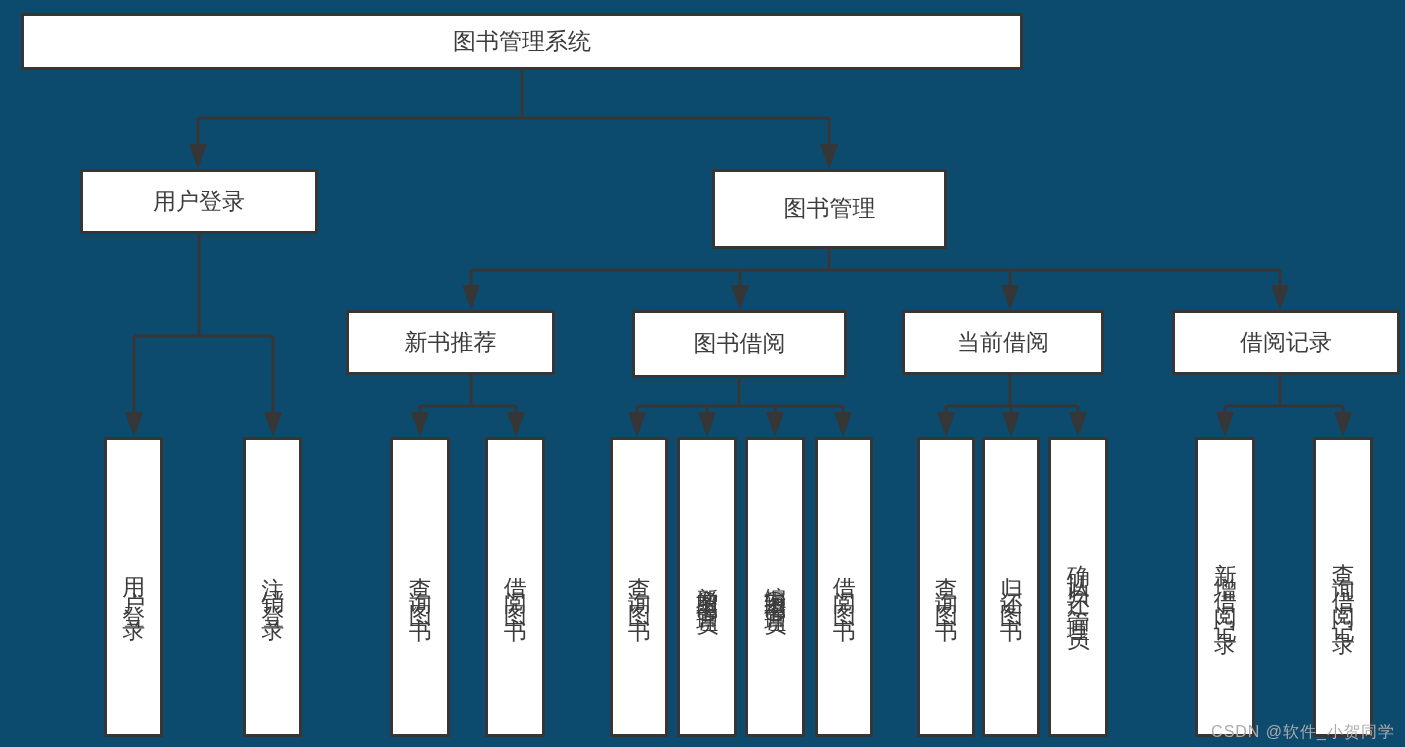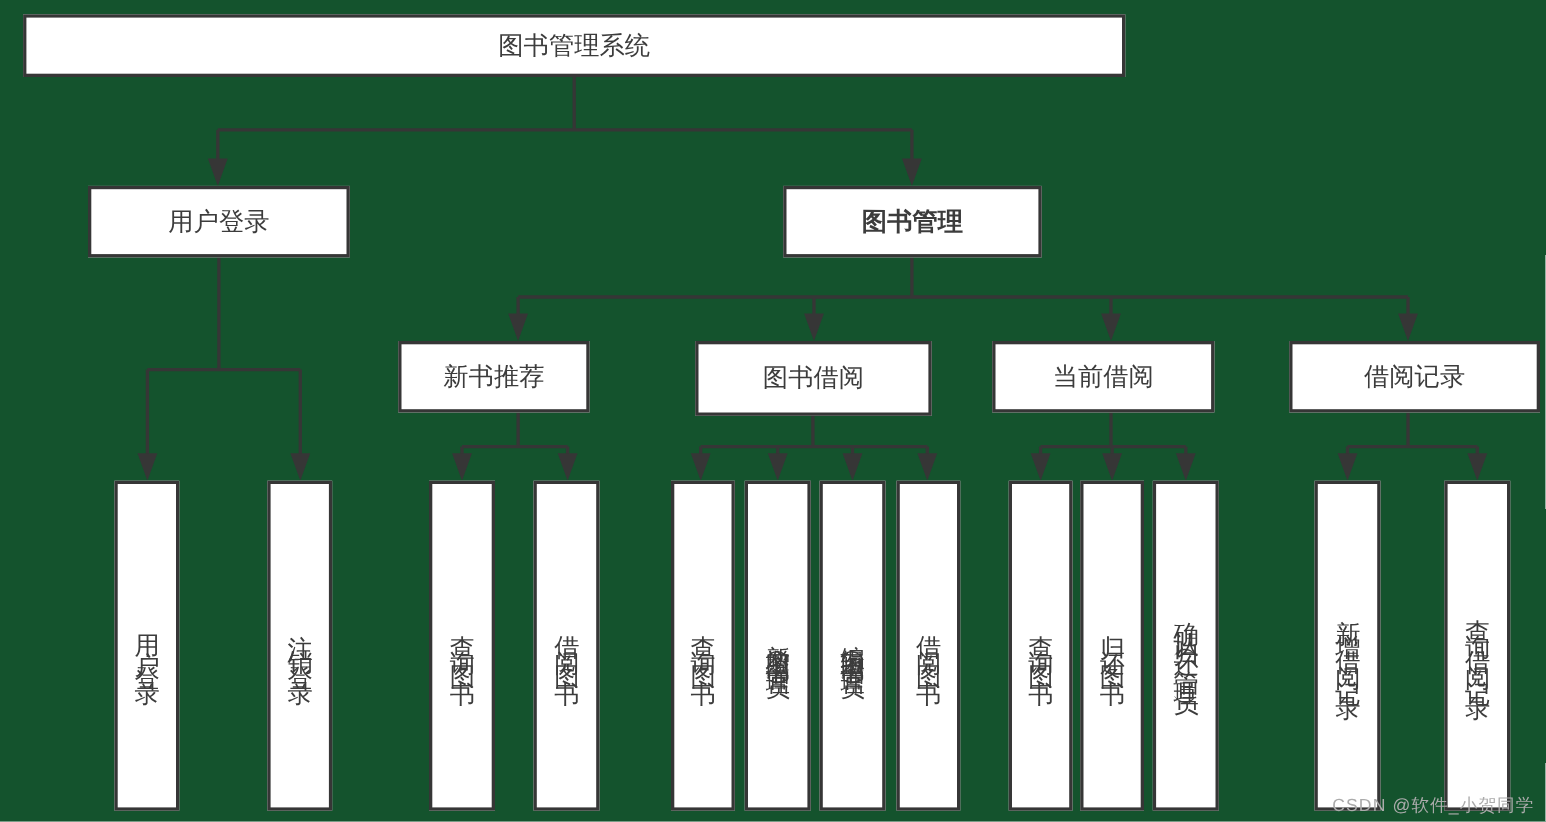--- a/index.html
+++ b/index.html
@@ -1,20 +1,20 @@
 <!DOCTYPE html>
 <html><head>
 <meta charset="utf-8">
 <style>
   html, body { margin: 0; padding: 0; background: #ffffff; }
   .canvas {
     position: relative;
     width: 1405px;
     height: 747px;
-    background: #14532d;
+    background: #0c4a6e;
     overflow: hidden;
     font-family: "Liberation Sans", "DejaVu Sans", sans-serif;
   }
   .connectors {
     position: absolute;
     left: 0; top: 0;
     z-index: 1;
   }
   .box {
     position: absolute;
@@ -85,23 +85,23 @@
       <polygon points="1002,412 1020,412 1011,437"></polygon>
       <polygon points="1069,412 1087,412 1078,437"></polygon>
       <polygon points="1216,412 1234,412 1225,437"></polygon>
       <polygon points="1334,412 1352,412 1343,437"></polygon>
     </g>
   </svg>
 
   <div class="box" style="left:21px; top:13px; width:1002px; height:57px;">图书管理系统</div>
 
   <div class="box" style="left:80px; top:169px; width:238px; height:65px;">用户登录</div>
-  <div class="box" style="left:712px; top:169px; width:235px; height:65px;font-weight:bold;">图书管理</div>
+  <div class="box" style="left:712px; top:169px; width:235px; height:80px;">图书管理</div>
 
-  <div class="box" style="left:362px; top:310px; width:174px; height:65px;">新书推荐</div>
+  <div class="box" style="left:346px; top:310px; width:209px; height:65px;">新书推荐</div>
   <div class="box" style="left:632px; top:310px; width:215px; height:68px;font-family:Liberation Serif, serif;">图书借阅</div>
   <div class="box" style="left:902px; top:310px; width:202px; height:65px;">当前借阅</div>
   <div class="box" style="left:1172px; top:310px; width:228px; height:65px;">借阅记录</div>
 
   <div class="box leaf" style="left:104px; width:59px;">用户登录</div>
   <div class="box leaf" style="left:243px; width:59px;">注销登录</div>
 
   <div class="box leaf" style="left:390px; width:60px;">查询图书</div>
   <div class="box leaf" style="left:485px; width:60px;">借阅图书</div>
 

